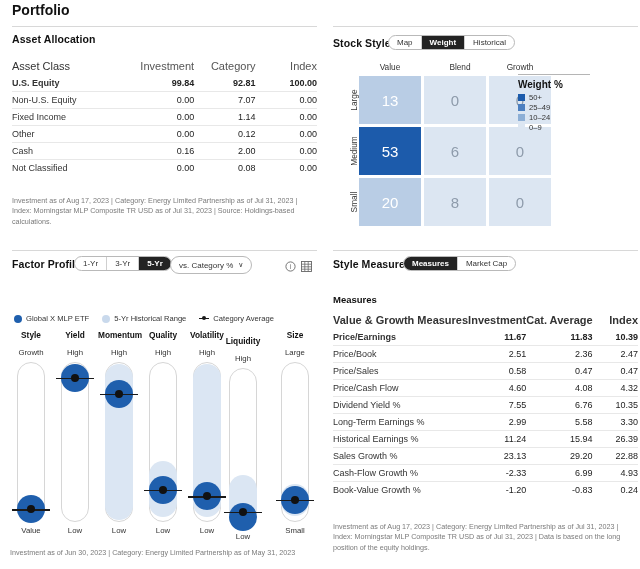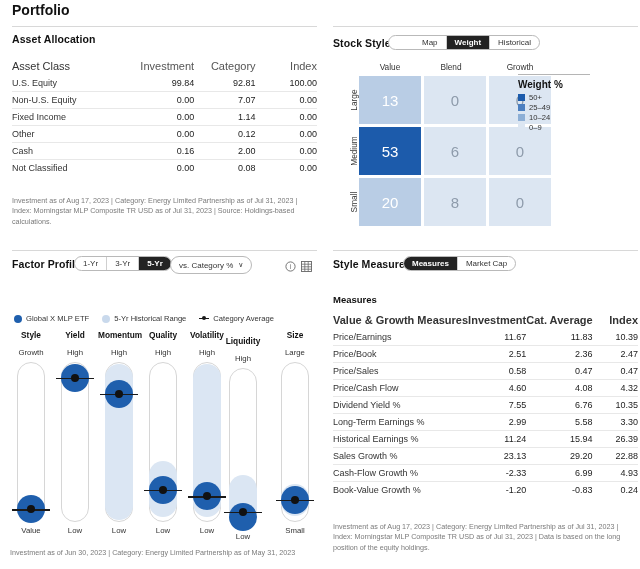--- a/index.html
+++ b/index.html
@@ -34,21 +34,21 @@
   table.dtable th {
     font-weight: normal; color: #555; font-size: 11px;
     padding: 2px 0 3px 0; text-align: right; white-space: nowrap;
   }
   table.dtable th.lbl, table.dtable td.lbl { text-align: left; color: #333; }
   table.dtable td {
     padding: 3px 0 3px 0; text-align: right; color: #222;
     border-top: 1px solid #e8e8e8; white-space: nowrap;
   }
   table.dtable tr.hdr th { border-bottom: none; }
-  table.dtable tr.first td { border-top: none; }
+  table.dtable tr.first td { border-top: none; font-weight: bold; }
 
   #asset-table { left: 12px; top: 58px; width: 305px; }
   #asset-table td.lbl, #asset-table th.lbl { width: 120px; }
   #asset-table td:not(.lbl), #asset-table th:not(.lbl) { width: 61px; }
 
   .footnote {
     position: absolute; font-size: 7.2px; color: #7a7a7a; line-height: 1.45;
   }
   #asset-footnote { left: 12px; top: 196px; width: 300px; }
 
@@ -129,21 +129,21 @@
   }
   .fcenter {
     position: absolute; width: 8px; height: 8px; border-radius: 50%;
     background: #111; left: 17px;
   }
   #fp-footnote { left: 10px; top: 548px; width: 312px; }
 
   
   #ss-rule { position: absolute; left: 8px; top: 26px; width: 305px; }
   #ss-title { position: absolute; left: 8px; top: 37px; }
-  #ss-tabs { left: 63px; top: 35px; padding-left: 25px; }
+  #ss-tabs { left: 63px; top: 35px; }
 
   #style-grid { position: absolute; left: 34px; top: 62px; }
   .sg-colhdr {
     position: absolute; top: 0; width: 62px; text-align: center;
     font-size: 8.3px; color: #333;
   }
   .sg-cell {
     position: absolute; width: 62px; height: 48px;
     display: flex; align-items: center; justify-content: center;
     font-size: 15px; color: #fff;
@@ -364,21 +364,21 @@
     <div class="hrule" id="ss-rule"></div>
     <div class="sec-title" id="ss-title">Stock Style</div>
     <div class="pill-group" id="ss-tabs">
         <div class="seg">Map</div>
         <div class="seg active">Weight</div>
         <div class="seg">Historical</div>
       </div>
 
     <div id="style-grid">
         <div class="sg-colhdr" style="left: 0px;">Value</div>
-        <div class="sg-colhdr" style="left: 61px;">Blend</div>
+        <div class="sg-colhdr" style="left: 70px;">Blend</div>
         <div class="sg-colhdr" style="left: 130px;">Growth</div>
         <div class="sg-rowhdr" style="top: 30px;">Large</div>
         <div class="sg-cell lvl-10" style="left: 0px; top: 14px;">13</div>
         <div class="sg-cell lvl-0" style="left: 65px; top: 14px;">0</div>
         <div class="sg-cell lvl-0" style="left: 130px; top: 14px;">0</div>
         <div class="sg-rowhdr" style="top: 81px;">Medium</div>
         <div class="sg-cell lvl-50" style="left: 0px; top: 65px;">53</div>
         <div class="sg-cell lvl-0" style="left: 65px; top: 65px;">6</div>
         <div class="sg-cell lvl-0" style="left: 130px; top: 65px;">0</div>
         <div class="sg-rowhdr" style="top: 132px;">Small</div>

